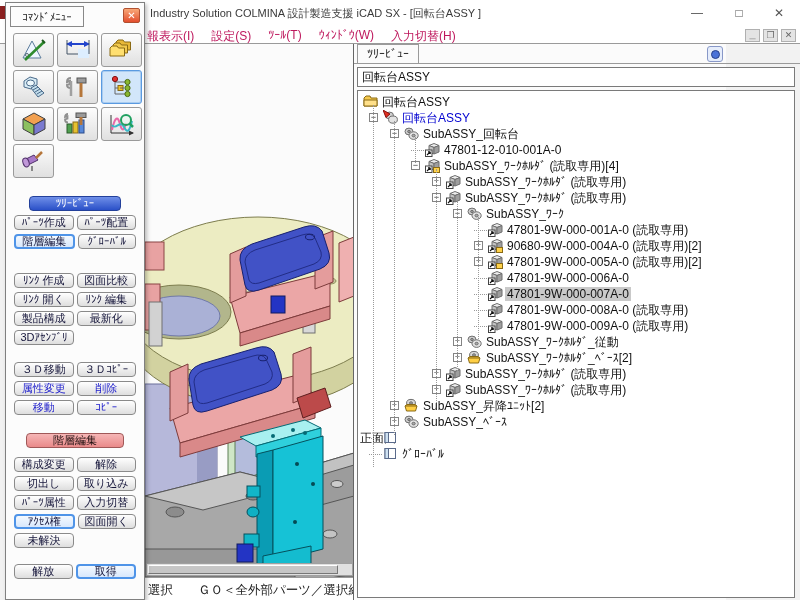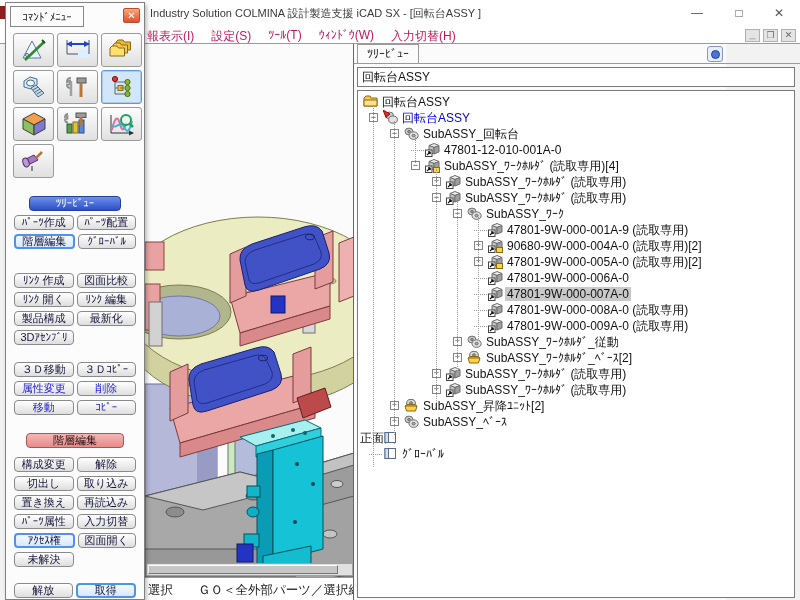--- a/index.html
+++ b/index.html
@@ -259,21 +259,21 @@
           </div>
           <div class="trow">
             <span class="hstub" style="left: 116px; width: 13px;"></span>
             <span class="ticon" style="left: 130px;"><svg width="15" height="15" viewBox="0 0 15 15">
                 <polygon points="4,3.5 9,1.5 14,3.5 9,5.5" fill="#ececec" stroke="#6f6f6f"></polygon>
                 <polygon points="4,3.5 9,5.5 9,12 4,10" fill="#c2c2c2" stroke="#6f6f6f"></polygon>
                 <polygon points="9,5.5 14,3.5 14,10 9,12" fill="#9e9e9e" stroke="#6f6f6f"></polygon>
                 <rect x="0.5" y="8" width="6.5" height="6.5" fill="#ffffff" stroke="#444444"></rect>
                 <path d="M2 13 L5.2 9.8 M5.2 9.8 L3 9.8 M5.2 9.8 L5.2 12" stroke="#111111" stroke-width="1.2" fill="none"></path>
               </svg></span>
-            <span class="lbl" style="margin-left: 147px;">47801-9W-000-001A-9 (読取専用)</span>
+            <span class="lbl" style="margin-left: 147px;">47801-9W-000-001A-0 (読取専用)</span>
           </div>
           <div class="trow">
             <span class="expander" style="left: 116px;">+</span>
             <span class="ticon" style="left: 130px;"><svg width="15" height="15" viewBox="0 0 15 15">
                 <polygon points="4,3.5 9,1.5 14,3.5 9,5.5" fill="#ececec" stroke="#6f6f6f"></polygon>
                 <polygon points="4,3.5 9,5.5 9,12 4,10" fill="#c2c2c2" stroke="#6f6f6f"></polygon>
                 <polygon points="9,5.5 14,3.5 14,10 9,12" fill="#9e9e9e" stroke="#6f6f6f"></polygon>
                 <rect x="8.5" y="9.5" width="6" height="5" fill="#ffd24a" stroke="#8a6a14"></rect>
                 <rect x="0.5" y="8" width="6.5" height="6.5" fill="#ffffff" stroke="#444444"></rect>
                 <path d="M2 13 L5.2 9.8 M5.2 9.8 L3 9.8 M5.2 9.8 L5.2 12" stroke="#111111" stroke-width="1.2" fill="none"></path>
@@ -569,24 +569,20 @@
         </div>
         <div class="btnrow" style="margin-top: 9px;">
           <div class="pbtn">構成変更</div>
           <div class="pbtn">解除</div>
         </div>
         <div class="btnrow">
           <div class="pbtn">切出し</div>
           <div class="pbtn">取り込み</div>
         </div>
         <div class="btnrow">
-          <div class="pbtn">置き換え</div>
-          <div class="pbtn">再読込み</div>
-        </div>
-        <div class="btnrow">
           <div class="pbtn">ﾊﾟｰﾂ属性</div>
           <div class="pbtn">入力切替</div>
         </div>
         <div class="btnrow">
           <div class="pbtn sel">ｱｸｾｽ権</div>
           <div class="pbtn">図面開く</div>
         </div>
         <div class="btnrow">
           <div class="pbtn half">未解決</div>
         </div>

